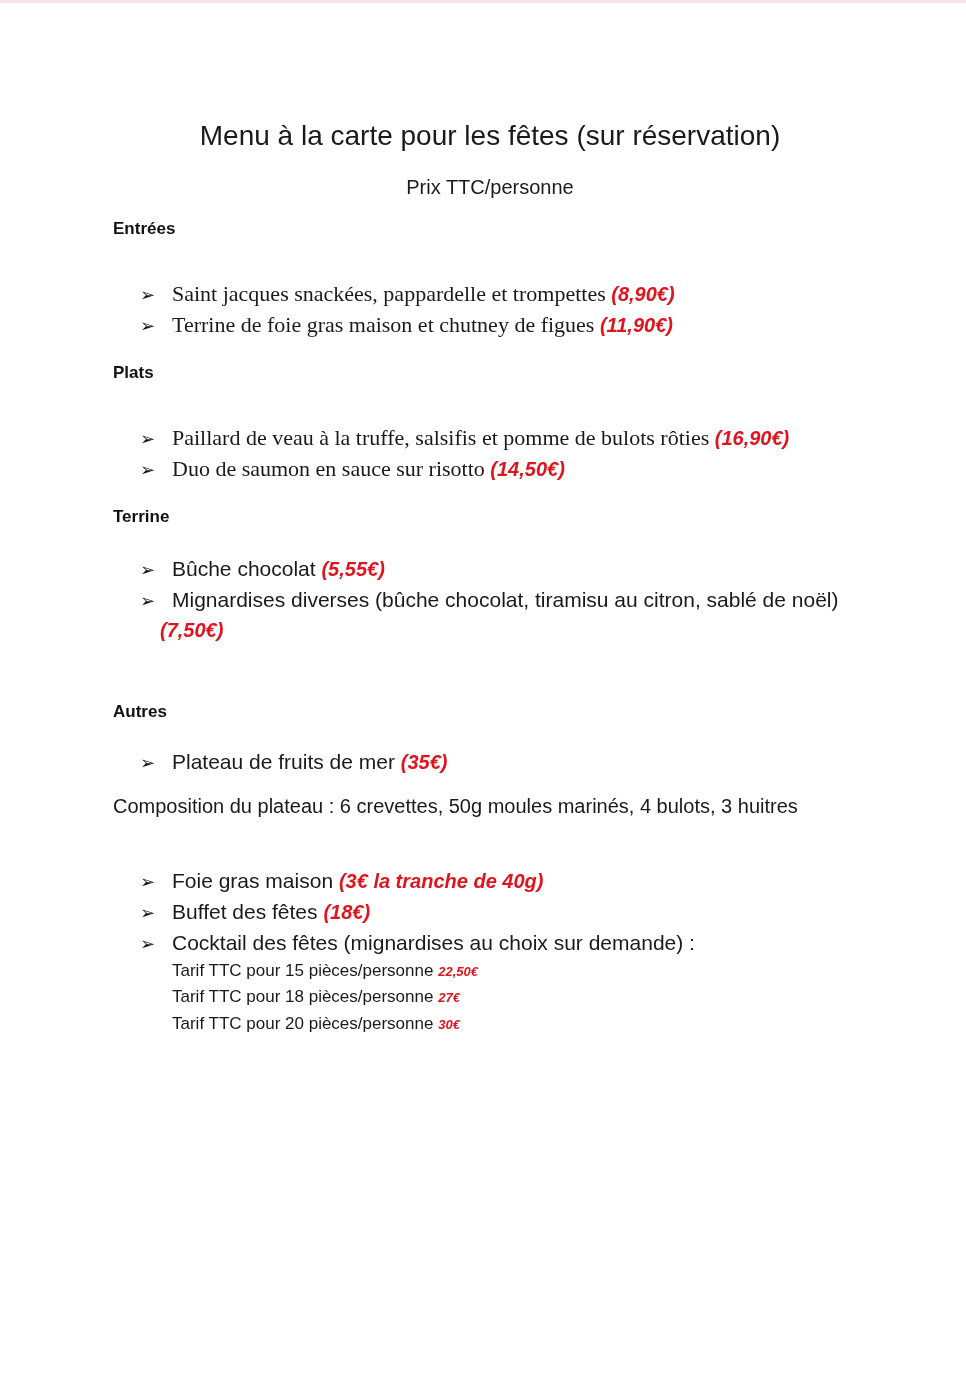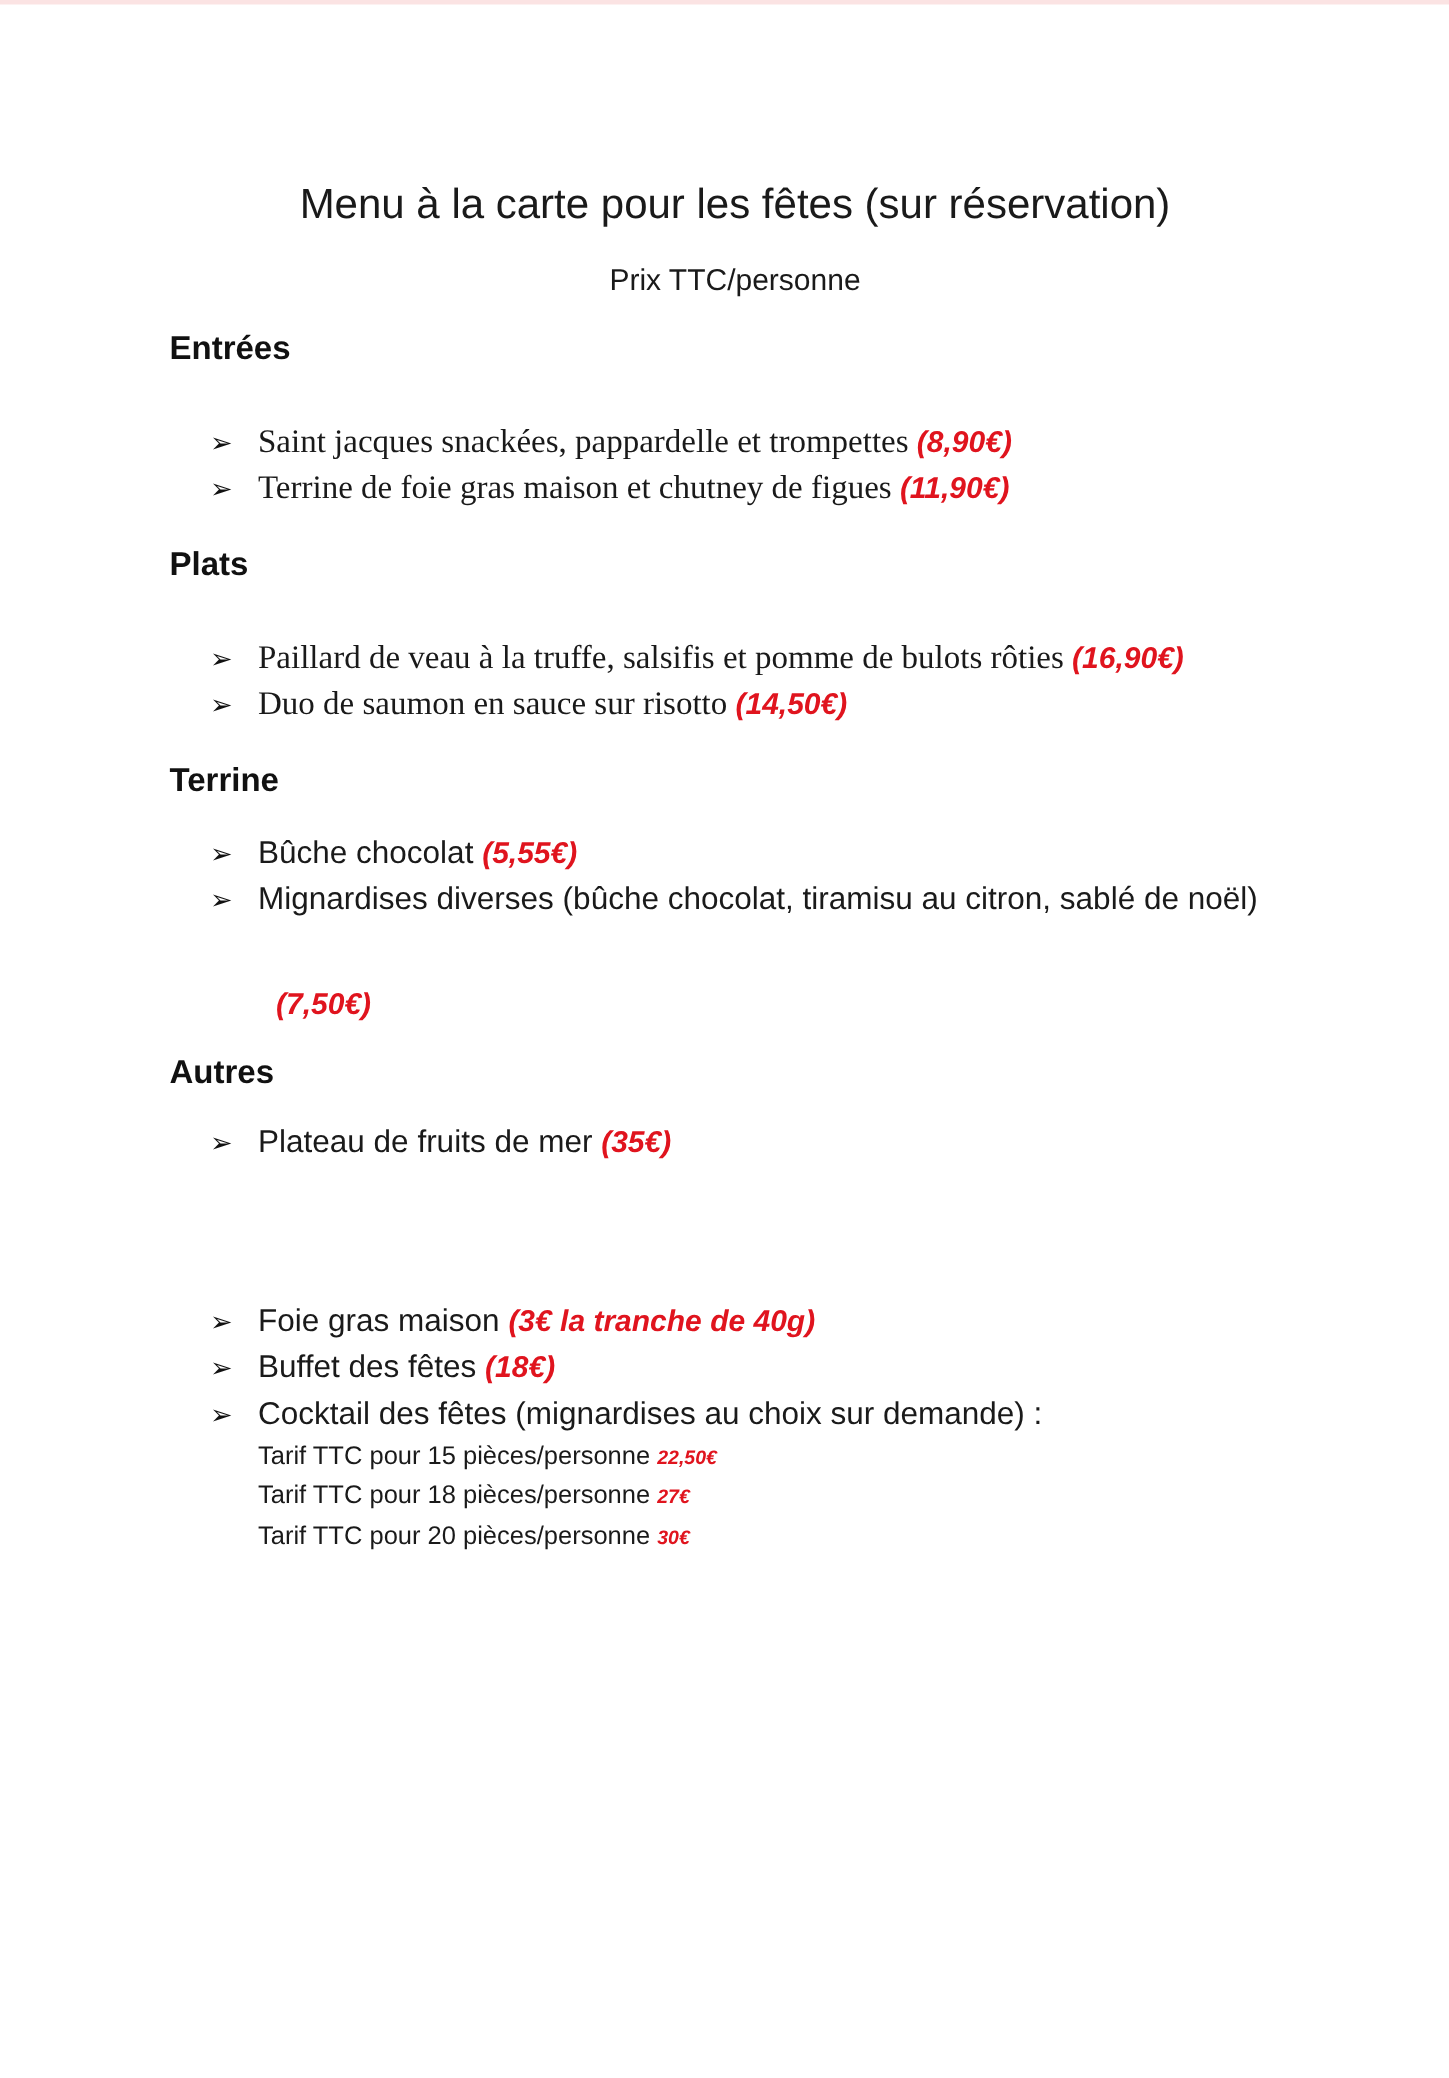--- a/index.html
+++ b/index.html
@@ -4,26 +4,26 @@
   <style>
     html, body { margin: 0; padding: 0; }
     body {
       width: 966px; height: 1385px; background: #ffffff; position: relative; overflow: hidden;
       font-family: "Liberation Sans", "DejaVu Sans", sans-serif; color: #111;
     }
     .topline { position: absolute; left: 0; top: 0; width: 966px; height: 3px; background: #fbe3e3; }
     .page { position: absolute; left: 0; top: 0; width: 966px; }
     .title { position: absolute; top: 120px; left: 0; width: 980px; text-align: center; font-size: 28px; color: #1a1a1a; }
     .subtitle { position: absolute; top: 176px; left: 0; width: 980px; text-align: center; font-size: 20px; color: #1a1a1a; }
-    .section-head { position: absolute; left: 113px; font-weight: bold; font-size: 22px; color: #111; }
+    .section-head { position: absolute; left: 113px; font-weight: bold; font-size: 17px; color: #111; }
     .item { position: absolute; left: 140px; font-size: 21px; color: #1a1a1a; white-space: nowrap; }
     .item.serif { font-family: "Liberation Serif", "DejaVu Serif", serif; font-size: 22px; }
     .arrow { display: inline-block; width: 32px; font-family: "DejaVu Sans", sans-serif; font-size: 18px; color: #111; }
     .price { color: #e0141e; font-weight: bold; font-family: "Liberation Sans", sans-serif; font-size: 20px; font-style: italic; }
-    .wrap-price { position: absolute; left: 184px; margin-top: 40px; }
+    .wrap-price { position: absolute; left: 160px; }
     .para { position: absolute; left: 113px; font-size: 20px; color: #1a1a1a; line-height: 31px; width: 760px; }
     .tarif { position: absolute; left: 172px; font-size: 17px; color: #1a1a1a; white-space: nowrap; }
     .tarif .price { font-size: 13px; }
   </style>
 </head>
 <body>
 
 <div class="topline"></div>
 
 <div class="page">
@@ -56,20 +56,21 @@
   <div class="wrap-price" style="top:619px">
     <span class="price">(7,50€)</span>
   </div>
 
   <div class="section-head" style="top:702px">Autres</div>
   <div class="item" style="top:750px">
     <span class="arrow">➢</span><span>Plateau de fruits de mer</span> <span class="price">(35€)</span>
   </div>
 
   <div class="para" style="top:791px">
+    <div>Composition du plateau : 6 crevettes, 50g moules marinés, 4 bulots, 3 huitres</div>
   </div>
 
   <div class="item" style="top:869px">
     <span class="arrow">➢</span><span>Foie gras maison</span> <span class="price">(3€ la tranche de 40g)</span>
   </div>
   <div class="item" style="top:900px">
     <span class="arrow">➢</span><span>Buffet des fêtes</span> <span class="price">(18€)</span>
   </div>
   <div class="item" style="top:931px">
     <span class="arrow">➢</span><span>Cocktail des fêtes (mignardises au choix sur demande) :</span>

